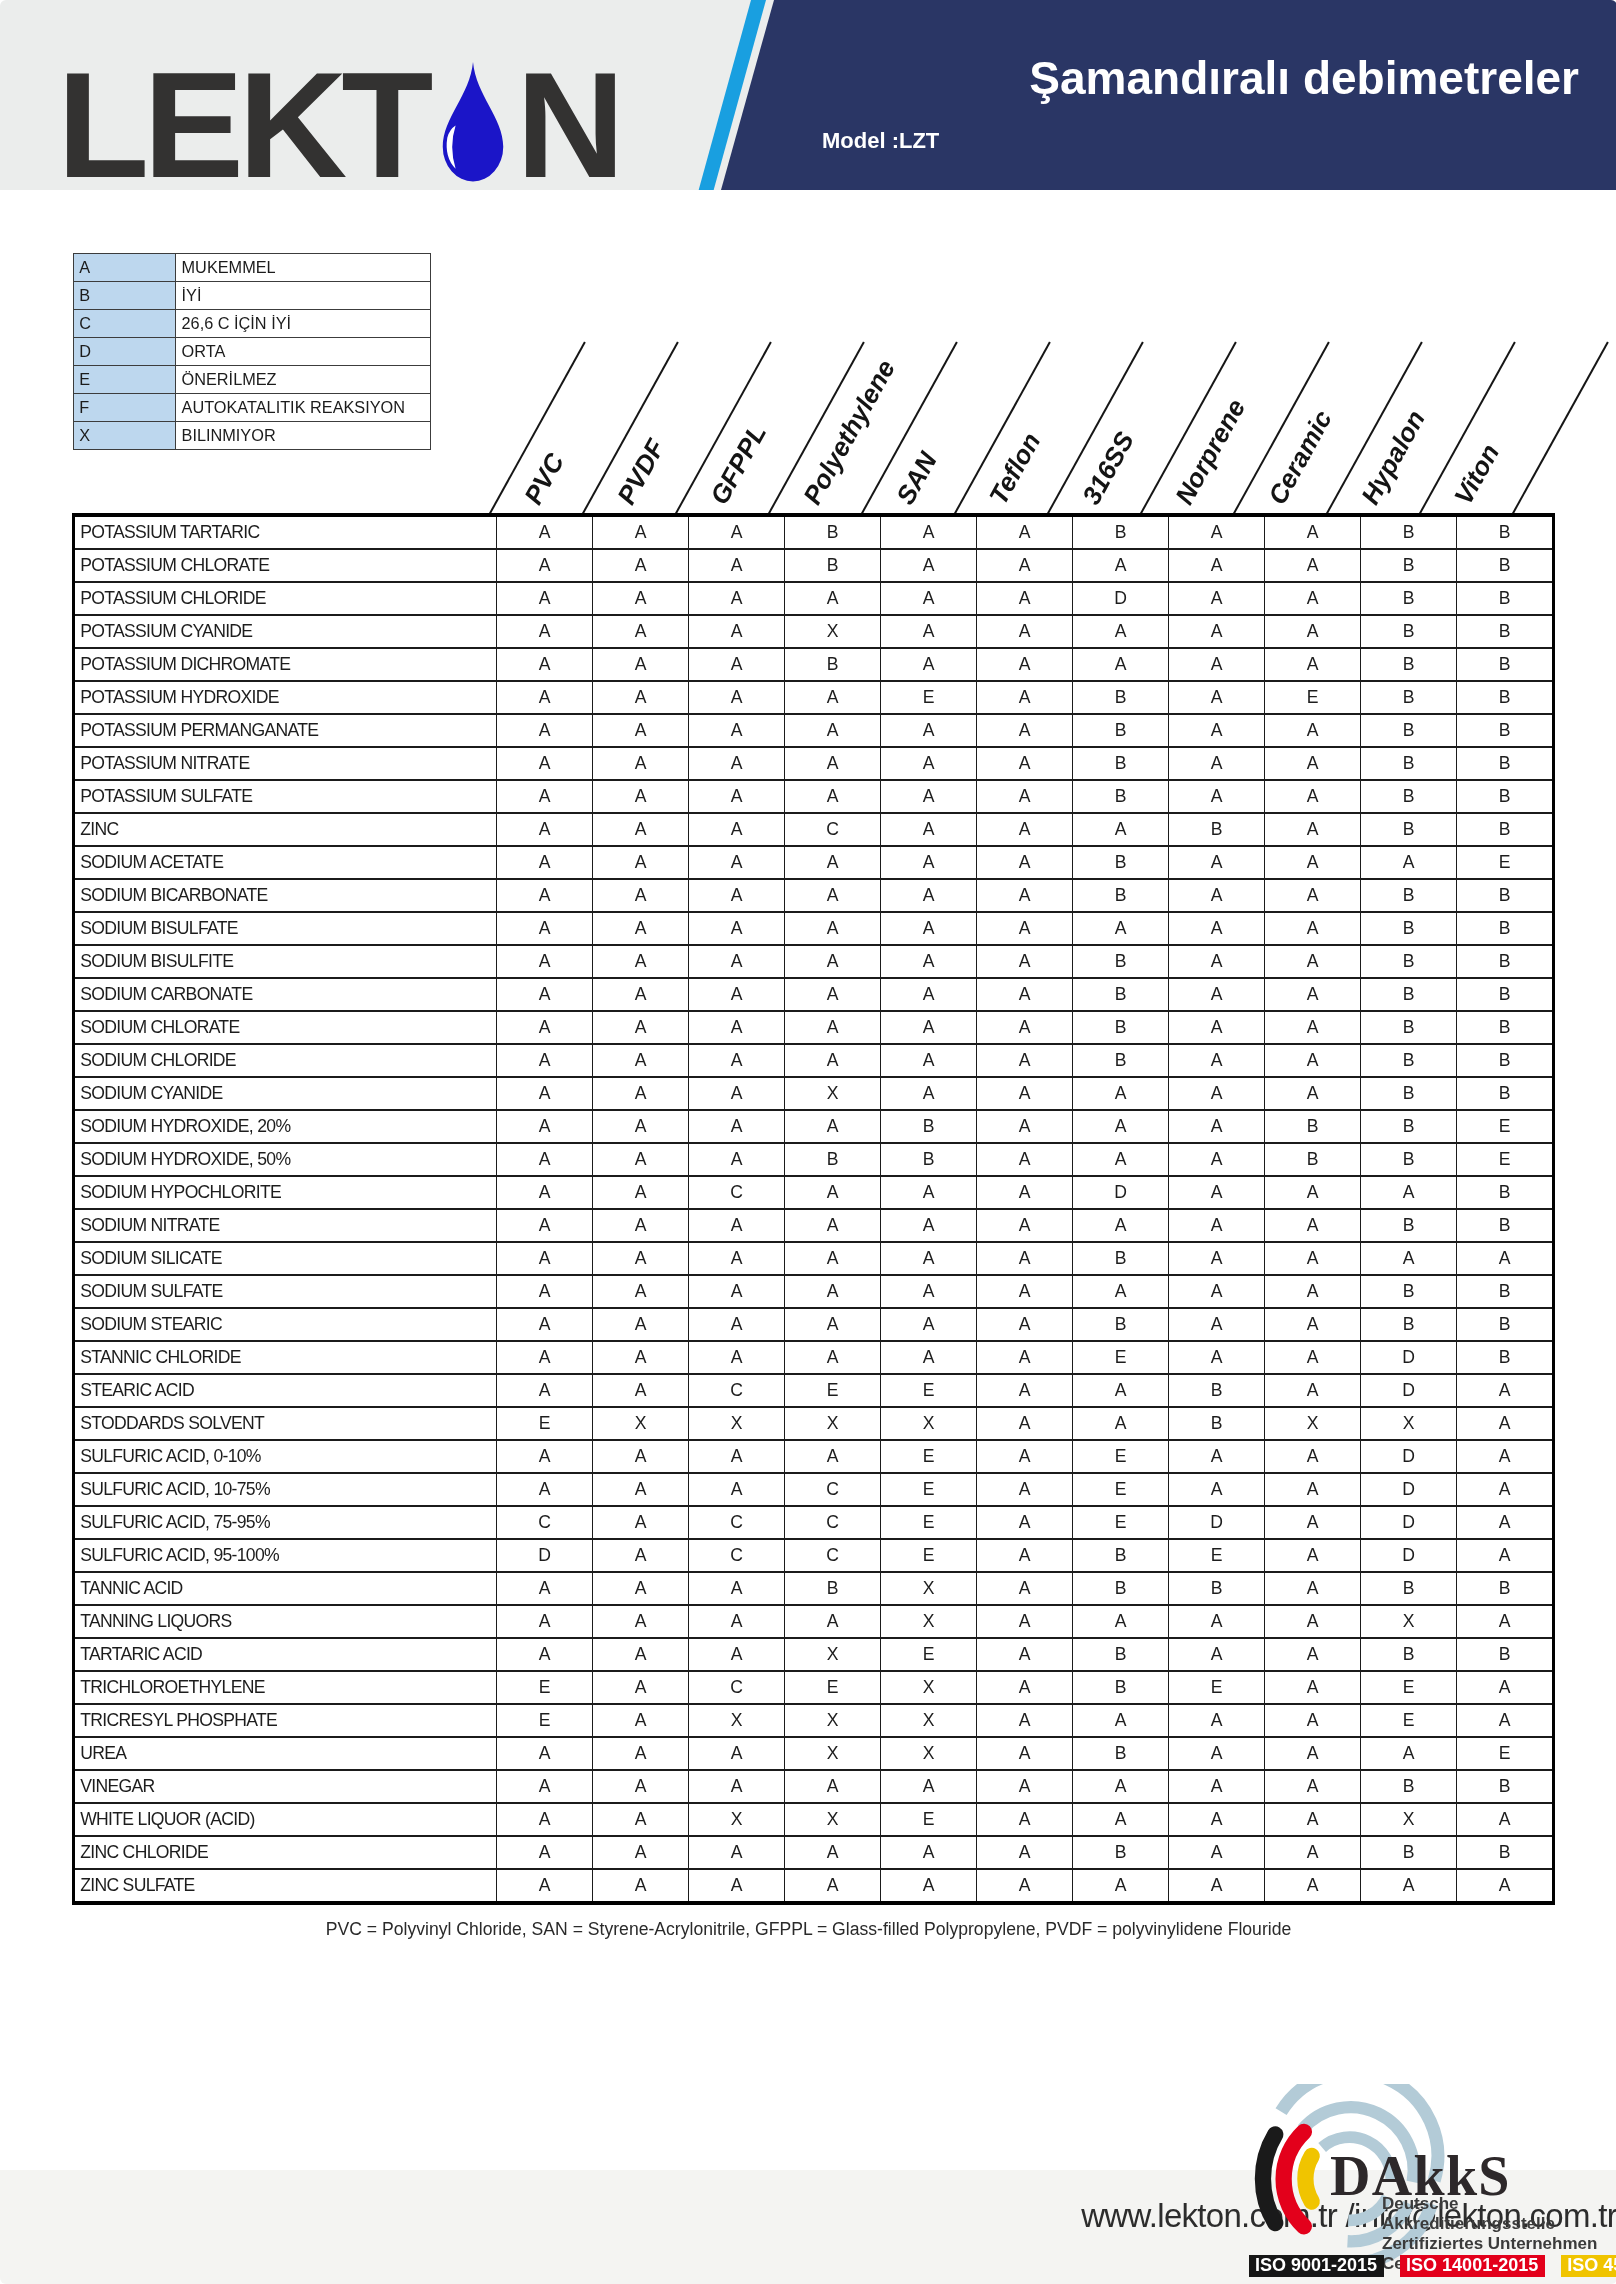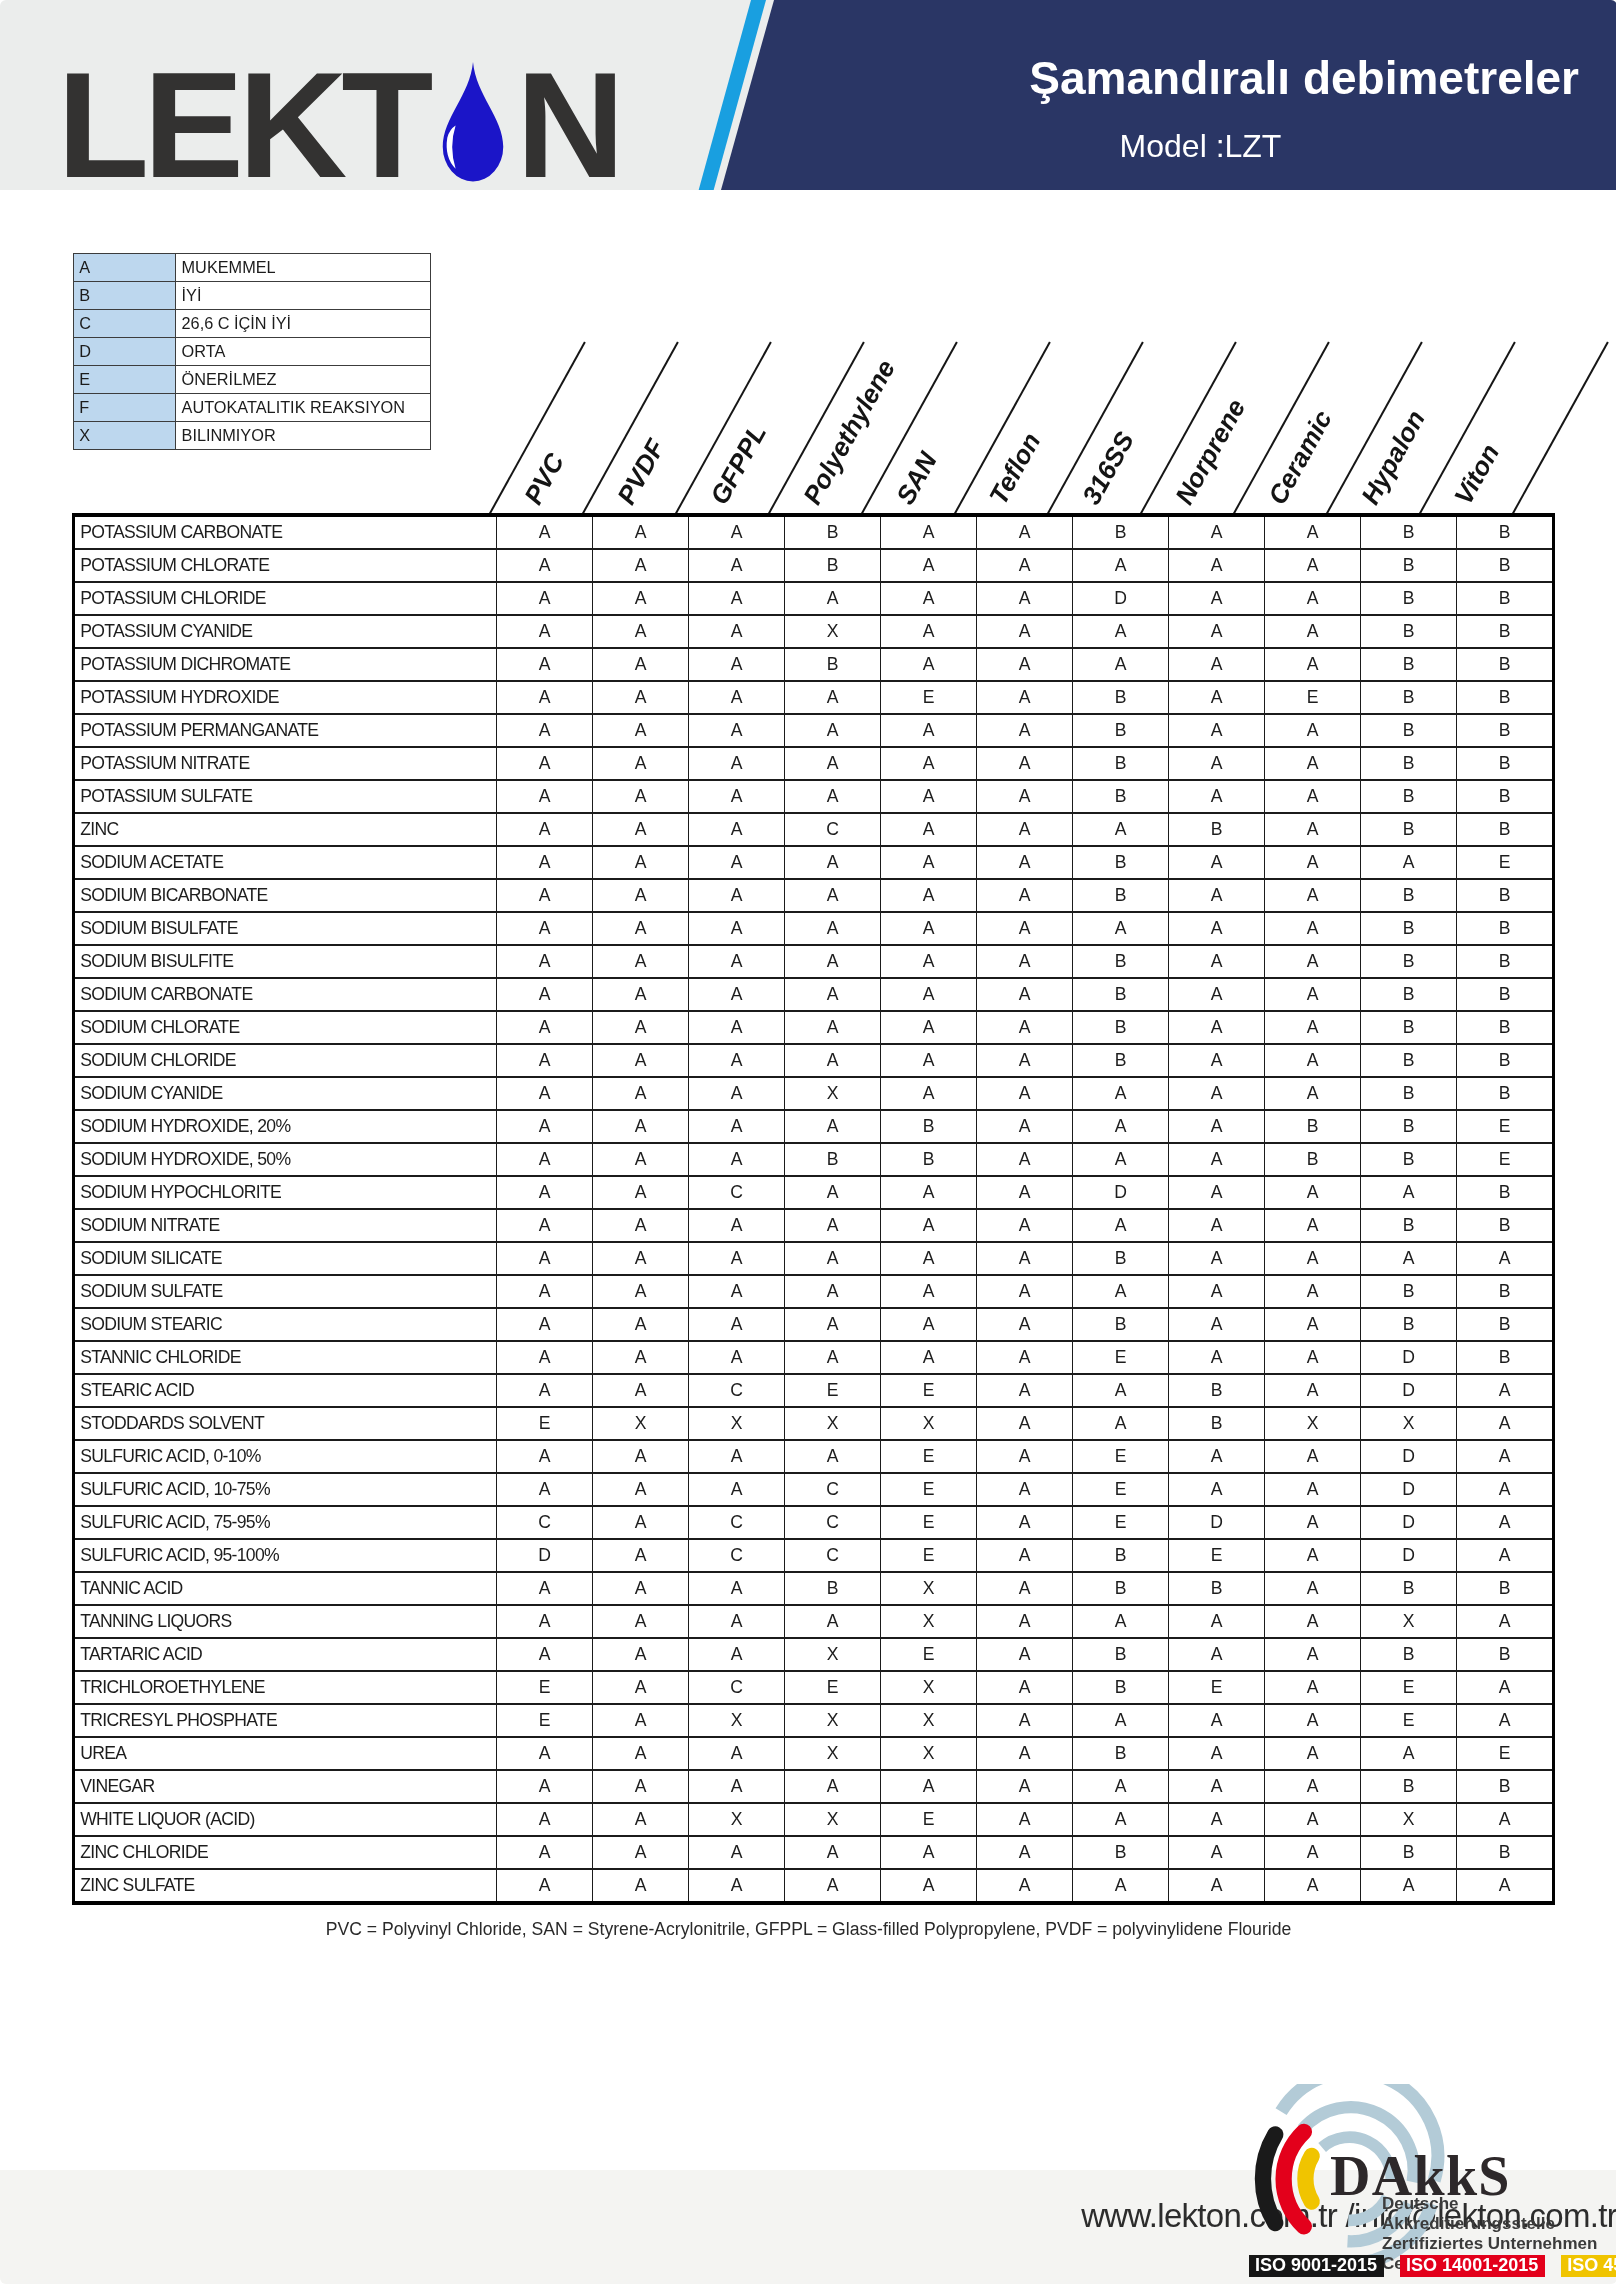--- a/index.html
+++ b/index.html
@@ -8,22 +8,22 @@
 
   
   .header{position:absolute;top:0;left:0;width:1617px;height:190px;background:#ebedec;}
   .header-navy{position:absolute;top:0;left:721px;width:896px;height:190px;background:#2a3665;
                -webkit-clip-path:polygon(53px 0,896px 0,896px 190px,0 190px);
                clip-path:polygon(53px 0,896px 0,896px 190px,0 190px);}
   .header-stripe{position:absolute;top:0;left:751px;width:15px;height:190px;background:#199fe0;
                  transform:skewX(-15.4deg);transform-origin:top left;}
   .header-title{position:absolute;top:51px;left:822px;width:757px;text-align:right;
                 color:#ffffff;font-size:46px;font-weight:bold;letter-spacing:0px;}
-  .header-model{position:absolute;top:128px;left:822px;width:757px;text-align:center;
-                color:#ffffff;font-size:32px;font-weight:normal;}
+  .header-model{position:absolute;top:128px;left:822px;width:757px;text-align:left;
+                color:#ffffff;font-size:22px;font-weight:bold;}
   .logo{position:absolute;left:57px;top:34px;height:150px;display:flex;align-items:flex-end;}
   .logo-word{font-size:151px;line-height:119px;font-weight:bold;color:#333231;letter-spacing:-5.9px;}
   .logo-drop{margin:0 3.9px -1.3px 6.5px;}
 
   
   .legend{position:absolute;left:73px;top:253px;border-collapse:collapse;}
   .legend td{border:1.3px solid #3c3c3c;height:27px;font-size:16.3px;color:#1c1c1c;padding:0 5.2px;}
   .legend td.code{width:91px;background:#bdd7ee;}
   .legend td.desc{width:243px;background:#ffffff;}
 
@@ -140,21 +140,21 @@
       <div class="diag-label" style="left: 614px;">316SS</div>
       <div class="diag-label" style="left: 707px;">Norprene</div>
       <div class="diag-label" style="left: 800px;">Ceramic</div>
       <div class="diag-label" style="left: 893px;">Hypalon</div>
       <div class="diag-label" style="left: 986px;">Viton</div>
     </div>
 
   <table class="compat">
     <tbody>
         <tr>
-          <td class="chem">POTASSIUM CARBONATE</td>
+          <td class="chem">POTASSIUM TARTARIC</td>
           <td class="rate">A</td>
           <td class="rate">A</td>
           <td class="rate">A</td>
           <td class="rate">B</td>
           <td class="rate">A</td>
           <td class="rate">A</td>
           <td class="rate">B</td>
           <td class="rate">A</td>
           <td class="rate">A</td>
           <td class="rate">B</td>

